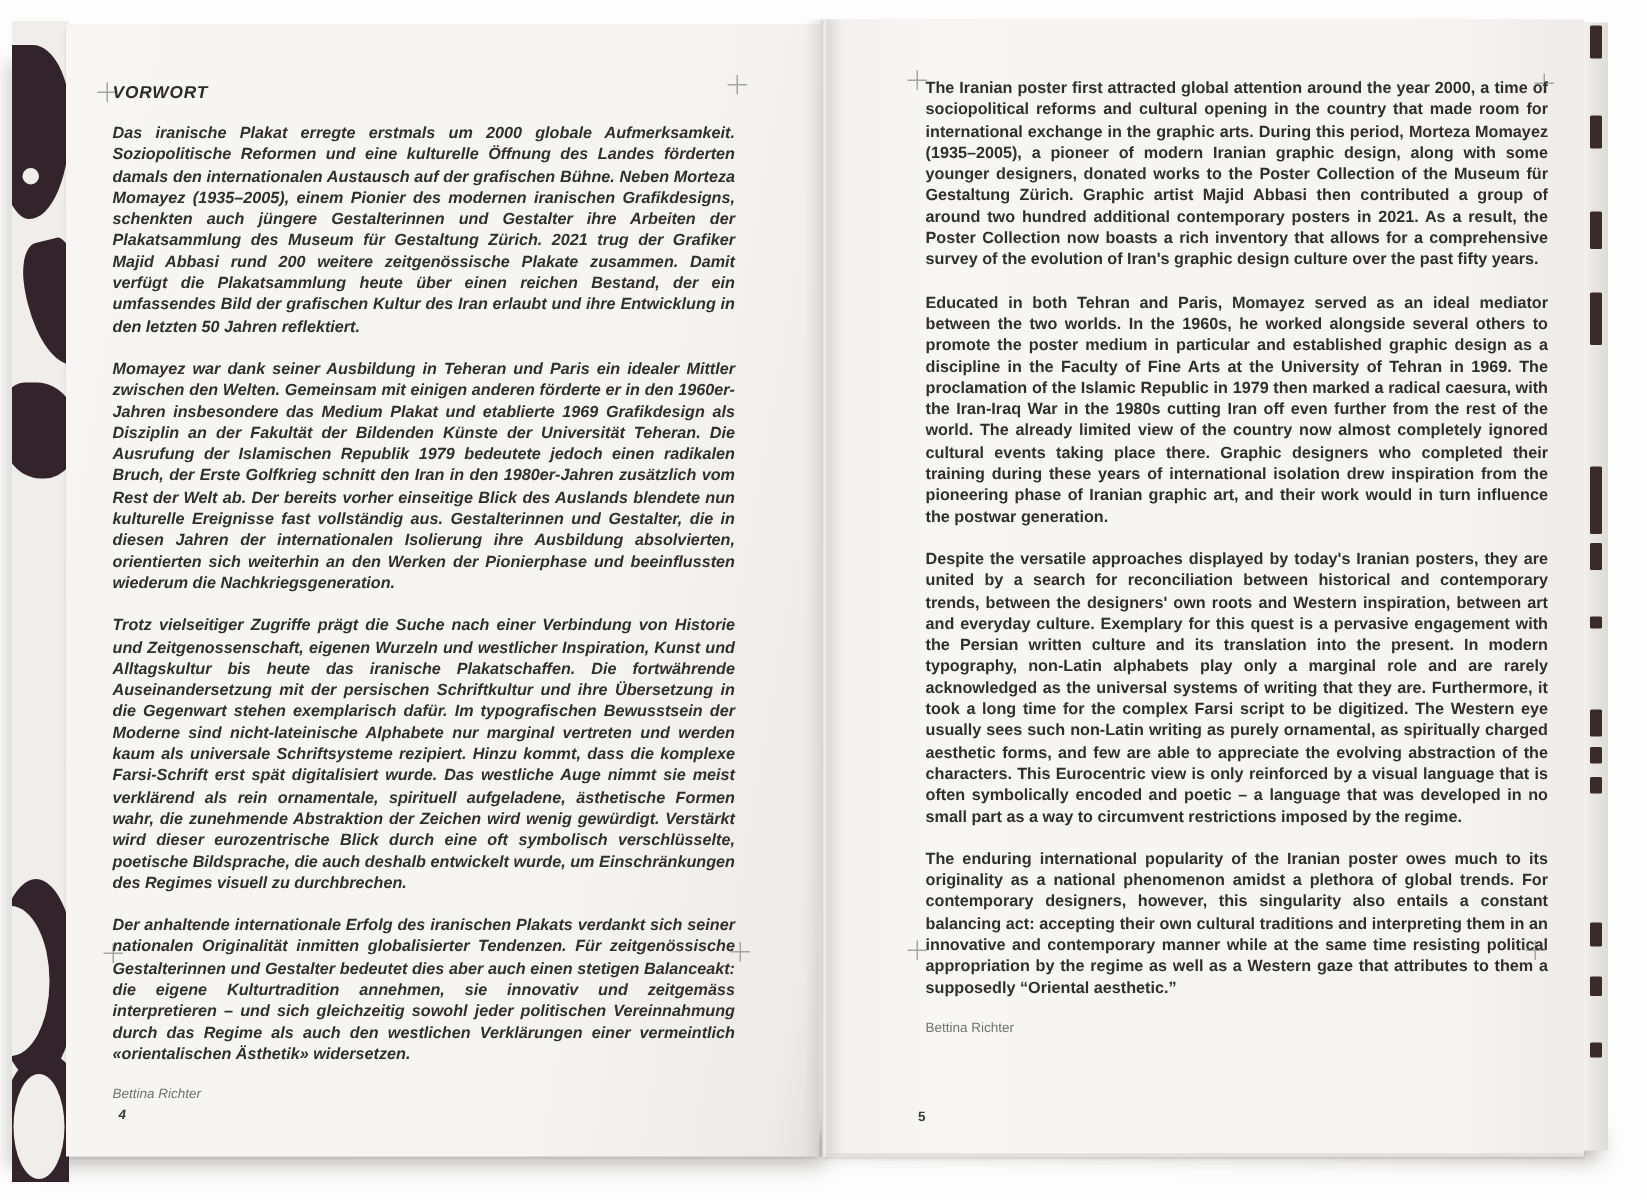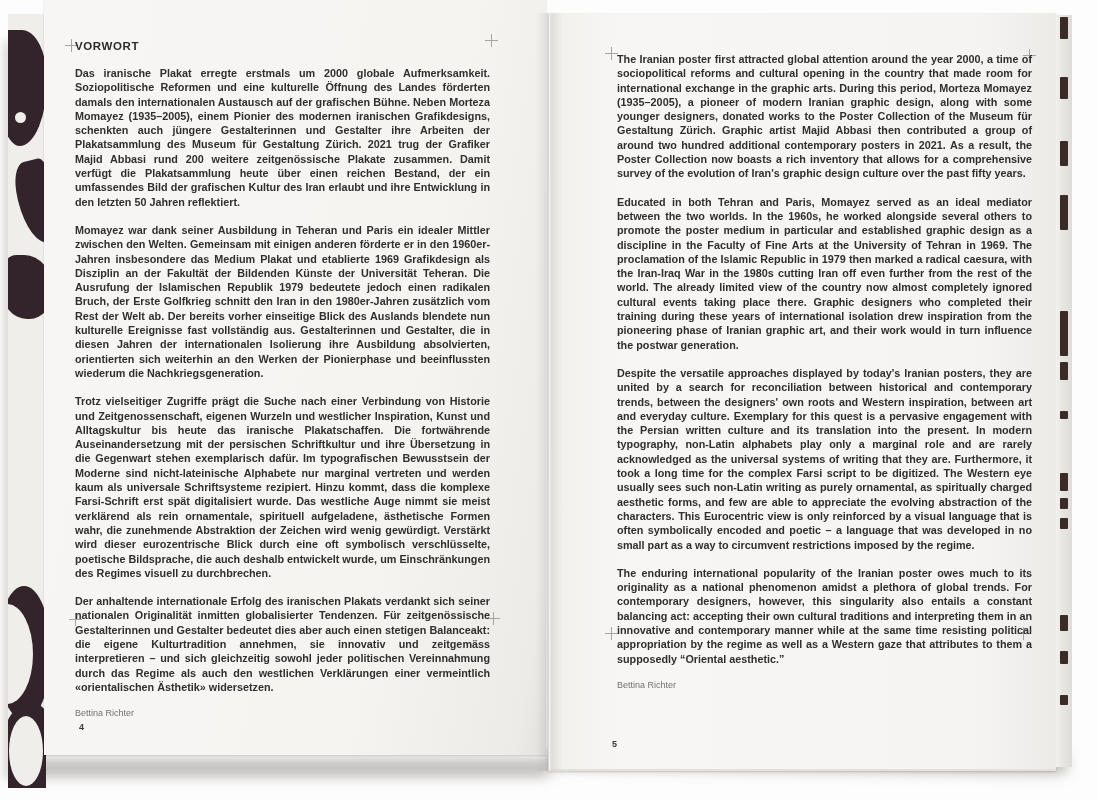--- a/index.html
+++ b/index.html
@@ -23,23 +23,24 @@
   .blob.b2{left:11px;top:146px;width:36px;height:84px;border-radius:45% 20% 50% 60%;transform:rotate(-14deg);}
   .blob.b3{left:-7px;top:241px;width:52px;height:64px;border-radius:30% 55% 45% 50%;}
   .blob.b4{left:-11px;top:572px;width:54px;height:134px;border-radius:50%;}
   .cut-w4{position:absolute;left:-27px;top:590px;width:52px;height:100px;border-radius:50%;background:#efeeea;}
   .blob.b5{left:-8px;top:688px;width:56px;height:100px;border-radius:55% 45% 0 0;}
   .cut-w5{position:absolute;left:1px;top:702px;width:34px;height:70px;border-radius:50%;background:#efeeea;}
 
   
   .page{position:absolute;}
   .page.left{
-    left:44px;top:0;width:502px;height:755px;
+    left:44px;top:16px;width:502px;height:755px;
     background:linear-gradient(100deg,#f7f6f4 0%,#f5f4f1 68%,#edebe8 95%,#e2e0dc 100%);
     box-shadow:0 1px 2px rgba(0,0,0,.15);
+    font-style:italic;
   }
   .page.right{
     left:548px;top:13px;width:508px;height:756px;
     background:linear-gradient(to right,#e7e5e2 0%,#f2f1ee 3%,#f7f6f4 14%,#f5f4f2 84%,#edebe8 100%);
     box-shadow:0 1px 2px rgba(0,0,0,.15);
     border-bottom:2px solid #e3e1de;
   }
   
   .fore-edge{
     position:absolute;left:1056px;top:15px;width:16px;height:752px;

